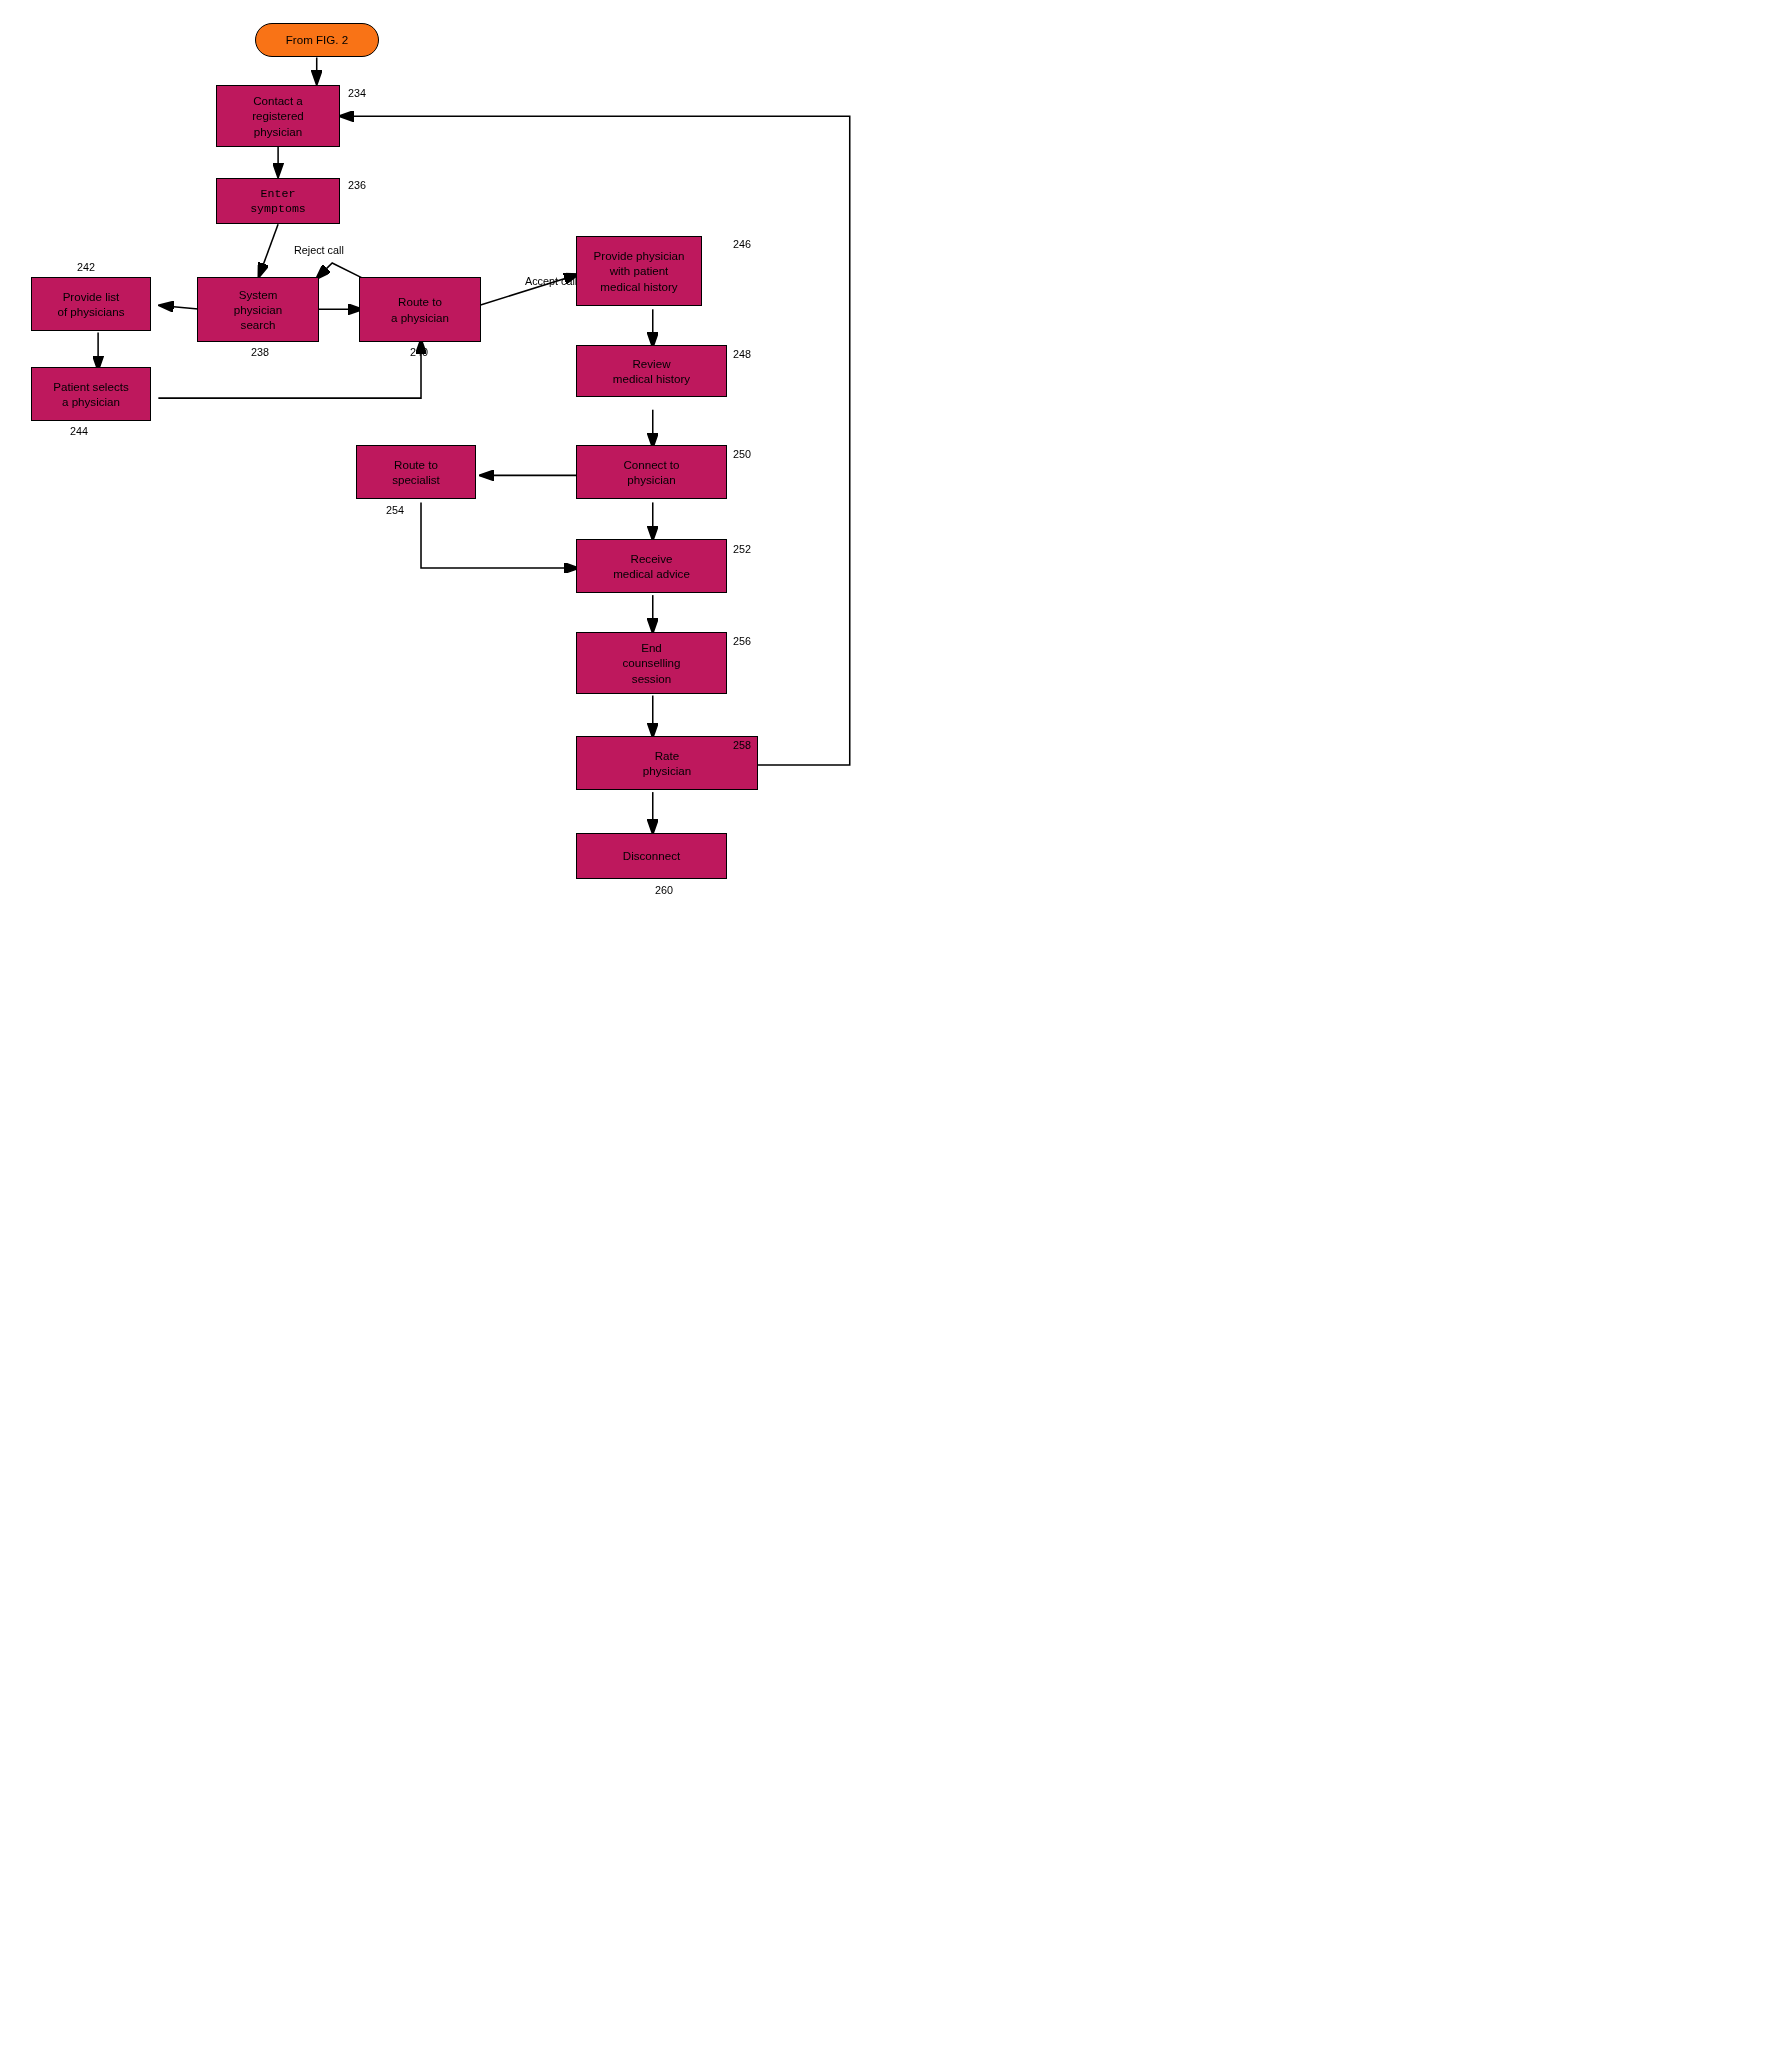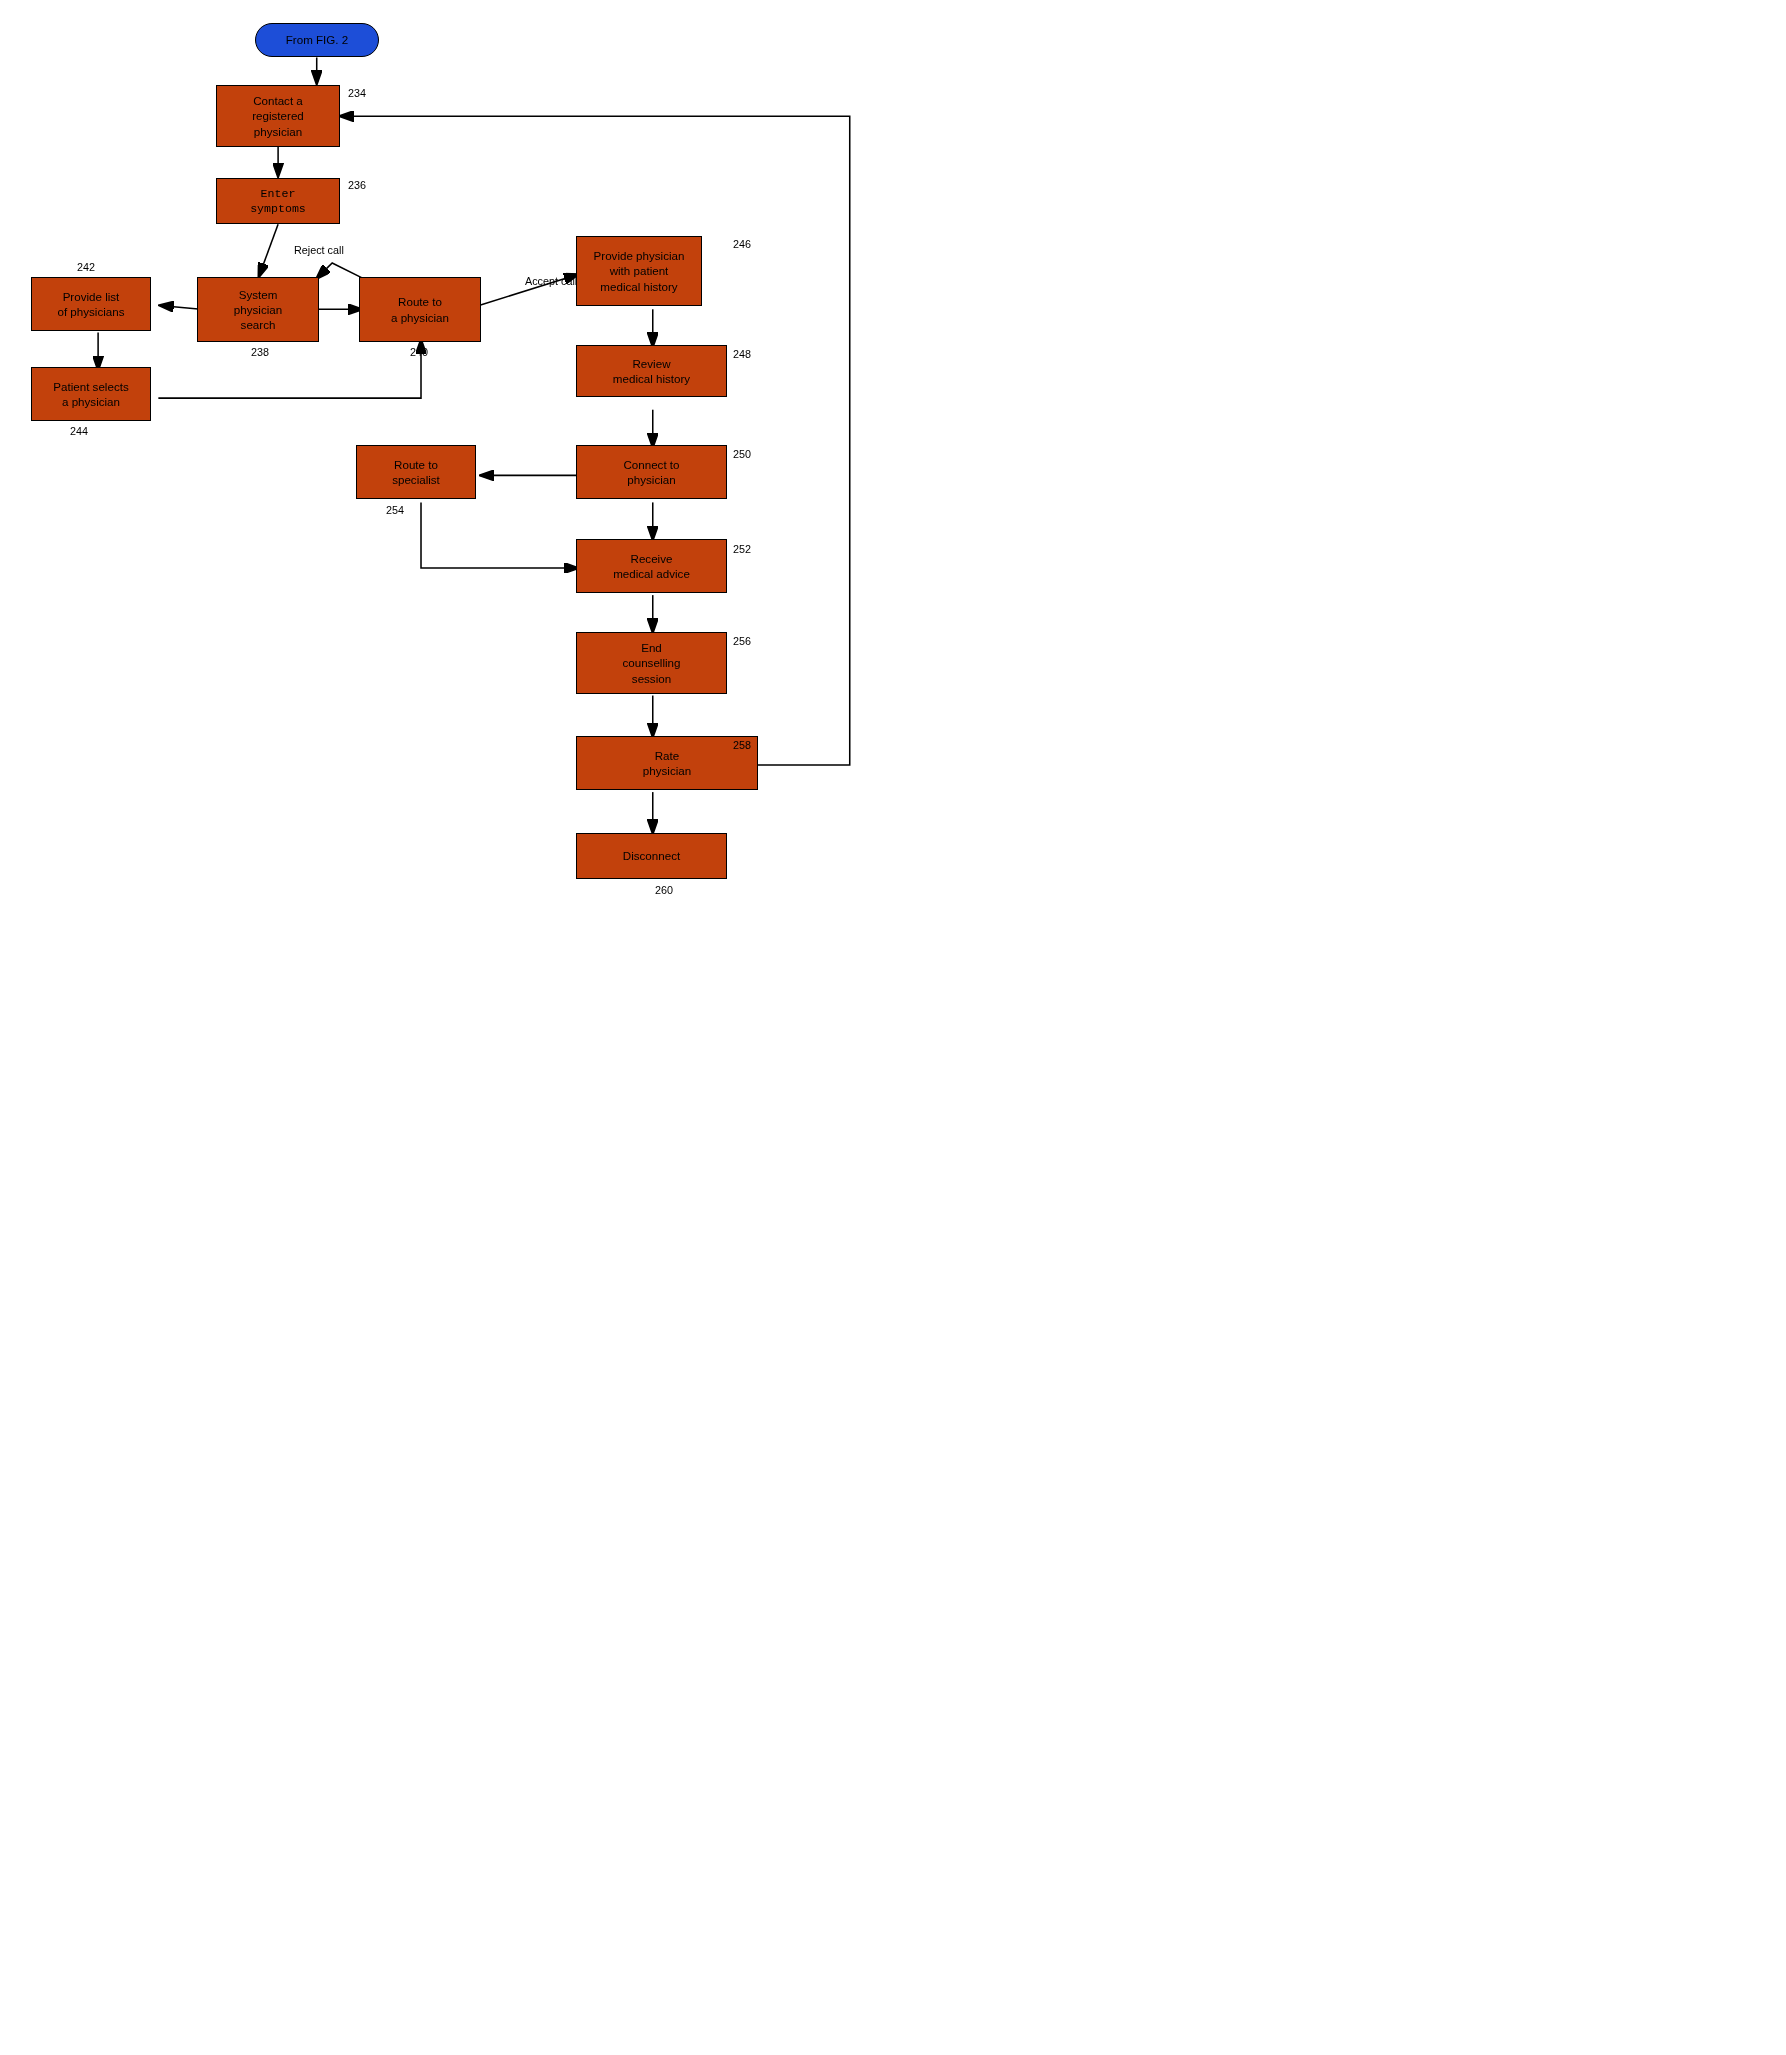--- a/index.html
+++ b/index.html
@@ -12,33 +12,33 @@
       overflow: hidden;
     }
     .diagram-container {
       position: relative;
       width: 893px;
       height: 1028px;
     }
     .node {
       position: absolute;
       border: 1.5px solid #000;
-      background: #c2410c;
+      background: #be185d;
       display: flex;
       align-items: center;
       justify-content: center;
       text-align: center;
       font-size: 11.6px;
       line-height: 1.3;
       padding: 4.6px 6.2px;
     }
     .node-rounded {
       position: absolute;
       border: 1.5px solid #000;
-      background: #1d4ed8;
+      background: #f97316;
       border-radius: 18.5px;
       display: flex;
       align-items: center;
       justify-content: center;
       text-align: center;
       font-size: 11.6px;
       line-height: 1.3;
       padding: 4.6px 9.3px;
     }
     .label {

